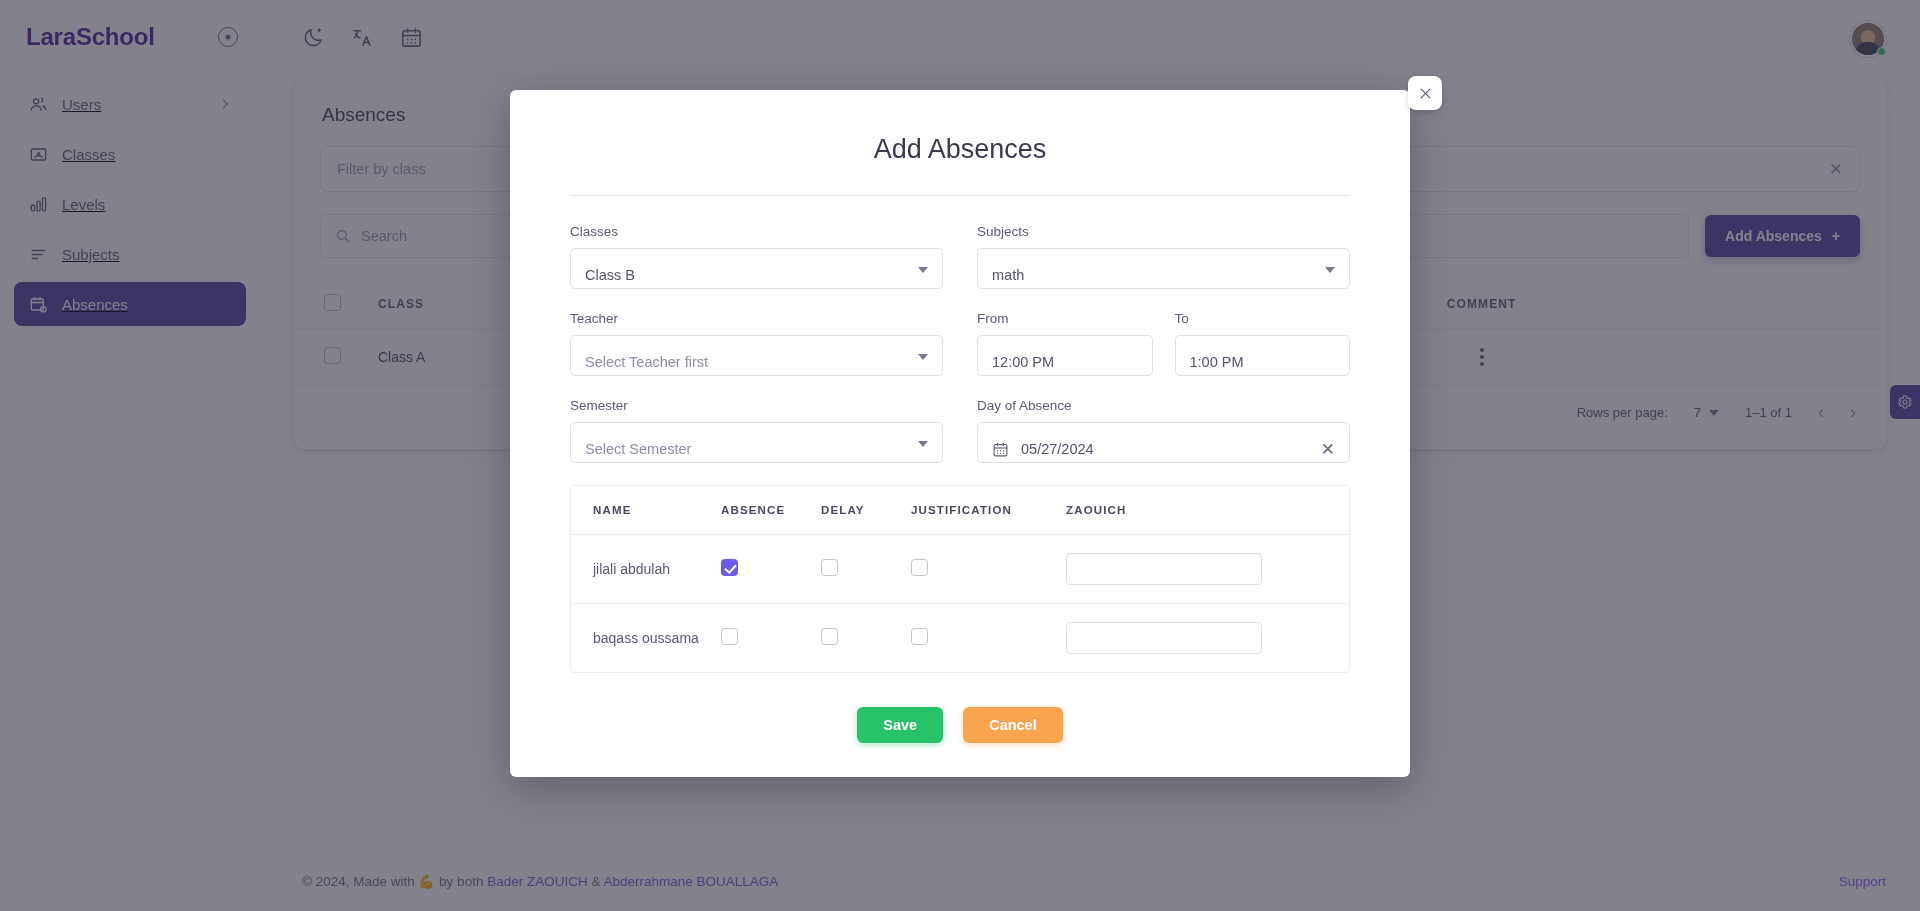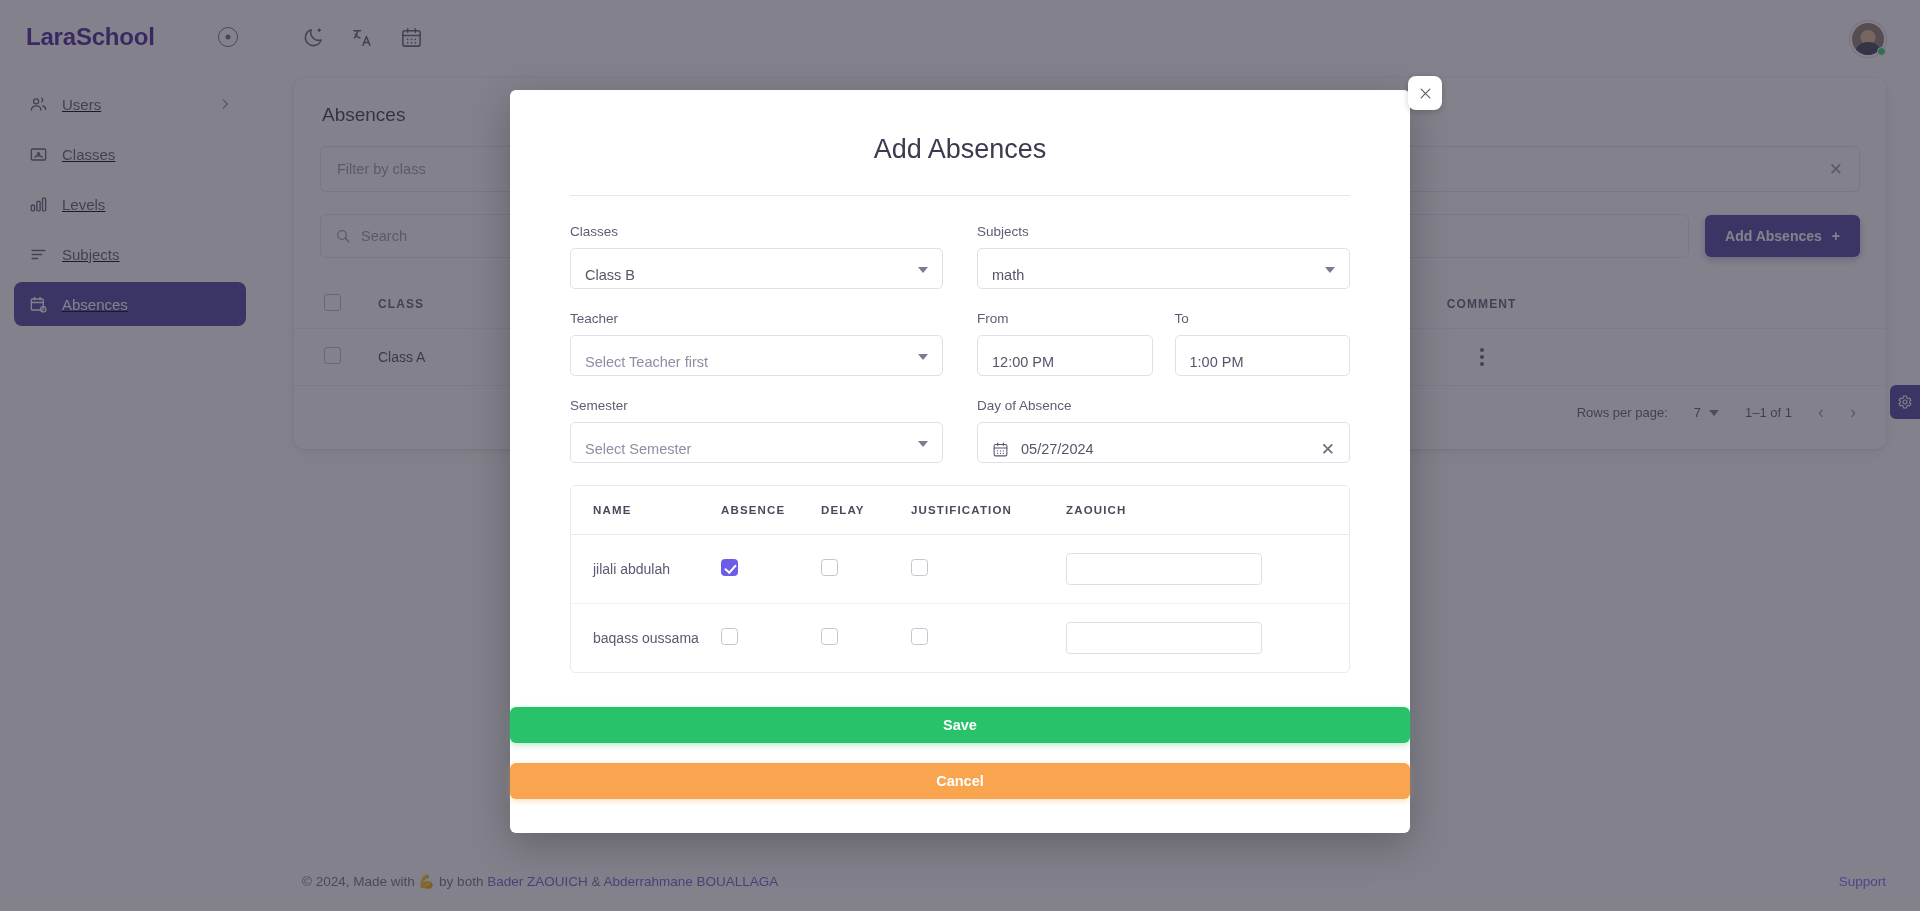--- a/index.html
+++ b/index.html
@@ -217,21 +217,21 @@
     content:""; position:absolute; left:5px; top:1.5px;
     width:4.5px;height:9px;border:solid #fff;border-width:0 2px 2px 0;
     transform:rotate(42deg);
   }
   .comment-input {
     width:196px; height:32px; border:1px solid #dedee8; border-radius:4px;
     background:#fff;
   }
 
   .modal-actions {
-    display:flex; justify-content:center; gap:20px; margin-top:34px;flex-direction:column;
+    display:flex; justify-content:center; gap:20px; margin-top:34px;
   }
   .btn {
     border:none; border-radius:6px; height:36px; padding: 0 26px;
     font-size:14.5px; font-weight:bold; color:#fff; cursor:pointer;
   }
   .btn-save { background:#27c26a; box-shadow:0 2px 6px rgba(39,194,106,.35); }
   .btn-cancel { background:#f9a44f; box-shadow:0 2px 6px rgba(249,164,79,.35); }
 </style>
 </head>
 <body>

